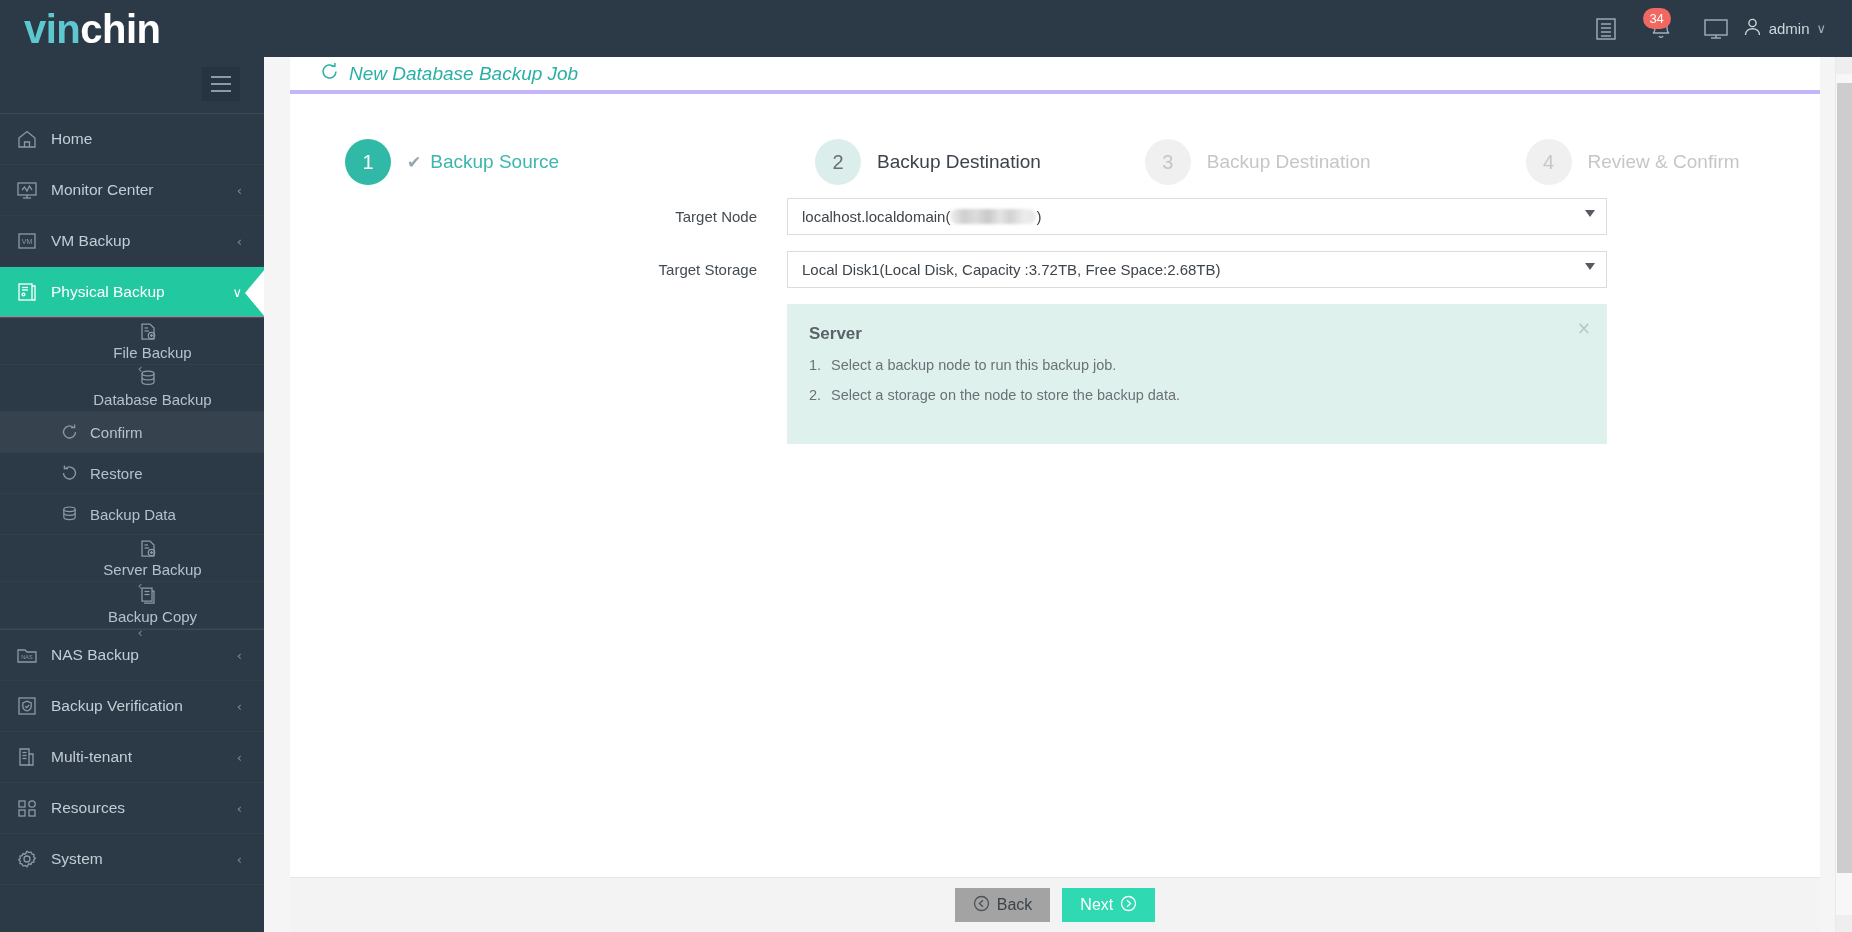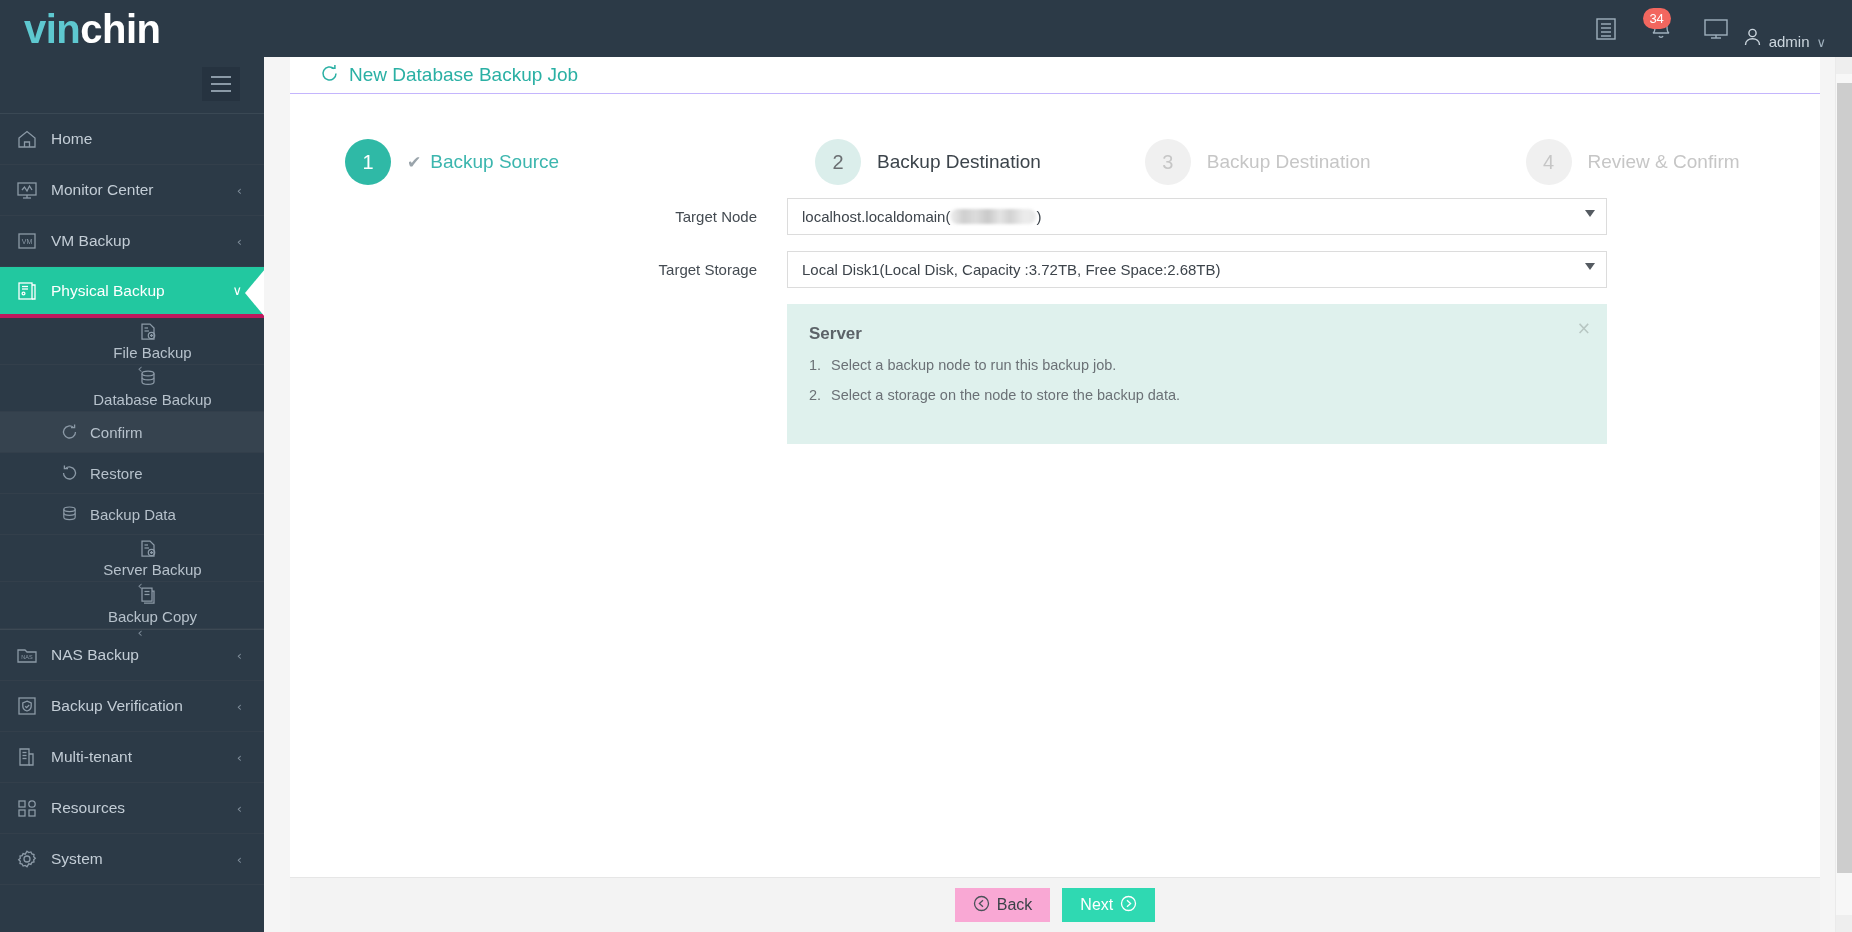--- a/index.html
+++ b/index.html
@@ -37,21 +37,21 @@
   .top-icon svg { display: block; }
   #badge {
     position: absolute; top: 8px; left: 26px;
     background: #f2675f; color: #fff;
     font-size: 13px; font-weight: 400;
     min-width: 28px; height: 21px; line-height: 21px;
     border-radius: 11px; text-align: center; padding: 0 6px;
     z-index: 2;
   }
   #user-menu {
-    display: flex; align-items: flex-end; gap: 7px;
+    display: flex; align-items: center; gap: 7px;
     color: #ccd6de; font-size: 15px; margin-left: 14px;
     height: 42px; padding-right: 4px;
   }
   #user-menu .caret { font-size: 13px; color: #9fb0bd; }
 
   
   #sidebar {
     position: absolute; top: 57px; left: 0;
     width: 264px; height: 875px;
     background: #2c3a47;
@@ -85,21 +85,21 @@
     color: #8c9aa7; flex: 0 0 30px;
   }
   .nav-item .lbl { flex: 1 1 auto; margin-left: 5px; }
   .nav-item .arr {
     color: #7f8d9a; font-size: 13px; margin-right: 22px;
     font-family: "DejaVu Sans", sans-serif;
   }
   .nav-item.active {
     background: #22c8a0;
     color: #ffffff;
-    border-bottom: 4px solid #be185d;
+    border-bottom: 1px solid #be185d;
   }
   .nav-item.active .ico { color: #ffffff; }
   .nav-item.active .arr { color: #ffffff; }
   .nav-item.active::after {
     content: ""; position: absolute; right: -1px; top: 2px;
     width: 0; height: 0;
     border-top: 24px solid transparent;
     border-bottom: 24px solid transparent;
     border-right: 20px solid #ffffff;
   }
@@ -138,23 +138,24 @@
     position: absolute; top: 57px; left: 264px;
     width: 1588px; height: 875px;
     background: #f5f5f5;
   }
   #panel {
     position: absolute; left: 26px; top: 0px;
     width: 1530px; height: 875px;
     background: #ffffff;
   }
   #panel-head {
-    height: 37px; border-bottom: 1px solid #c4b5fd;
+    height: 37px; border-bottom: 4px solid #c4b5fd;
     display: flex; align-items: center; padding-left: 30px;
     color: #2aa198;
+    font-style: italic;
   }
   #panel-title {
     color: #2ab0a4; font-size: 19px; margin-left: 10px;
   }
 
   #body-area {
     position: relative;
     height: 783px;
     background: #ffffff;
     overflow: hidden;
@@ -248,21 +249,21 @@
   #footer {
     position: absolute; left: 0; bottom: 0;
     width: 1530px; height: 55px;
     background: #f3f3f3; border-top: 1px solid #e6e6e6;
     display: flex; align-items: center; justify-content: center; gap: 12px;
   }
   .btn {
     height: 34px; display: flex; align-items: center; gap: 7px;
     font-size: 16px; padding: 0 18px; cursor: pointer; border: none;
   }
-  #btn-back { background: #f9a8d4; color: #3b4248; }
+  #btn-back { background: #a3a3a3; color: #3b4248; }
   #btn-next { background: #2fd9b2; color: #ffffff; }
 
   
   #vscroll {
     position: absolute; right: 0; top: 57px;
     width: 17px; height: 875px; background: #f7f7f7;
     border-left: 1px solid #eaeaea; z-index: 25;
   }
   #vscroll .thumb {
     position: absolute; left: 1px; top: 26px;

